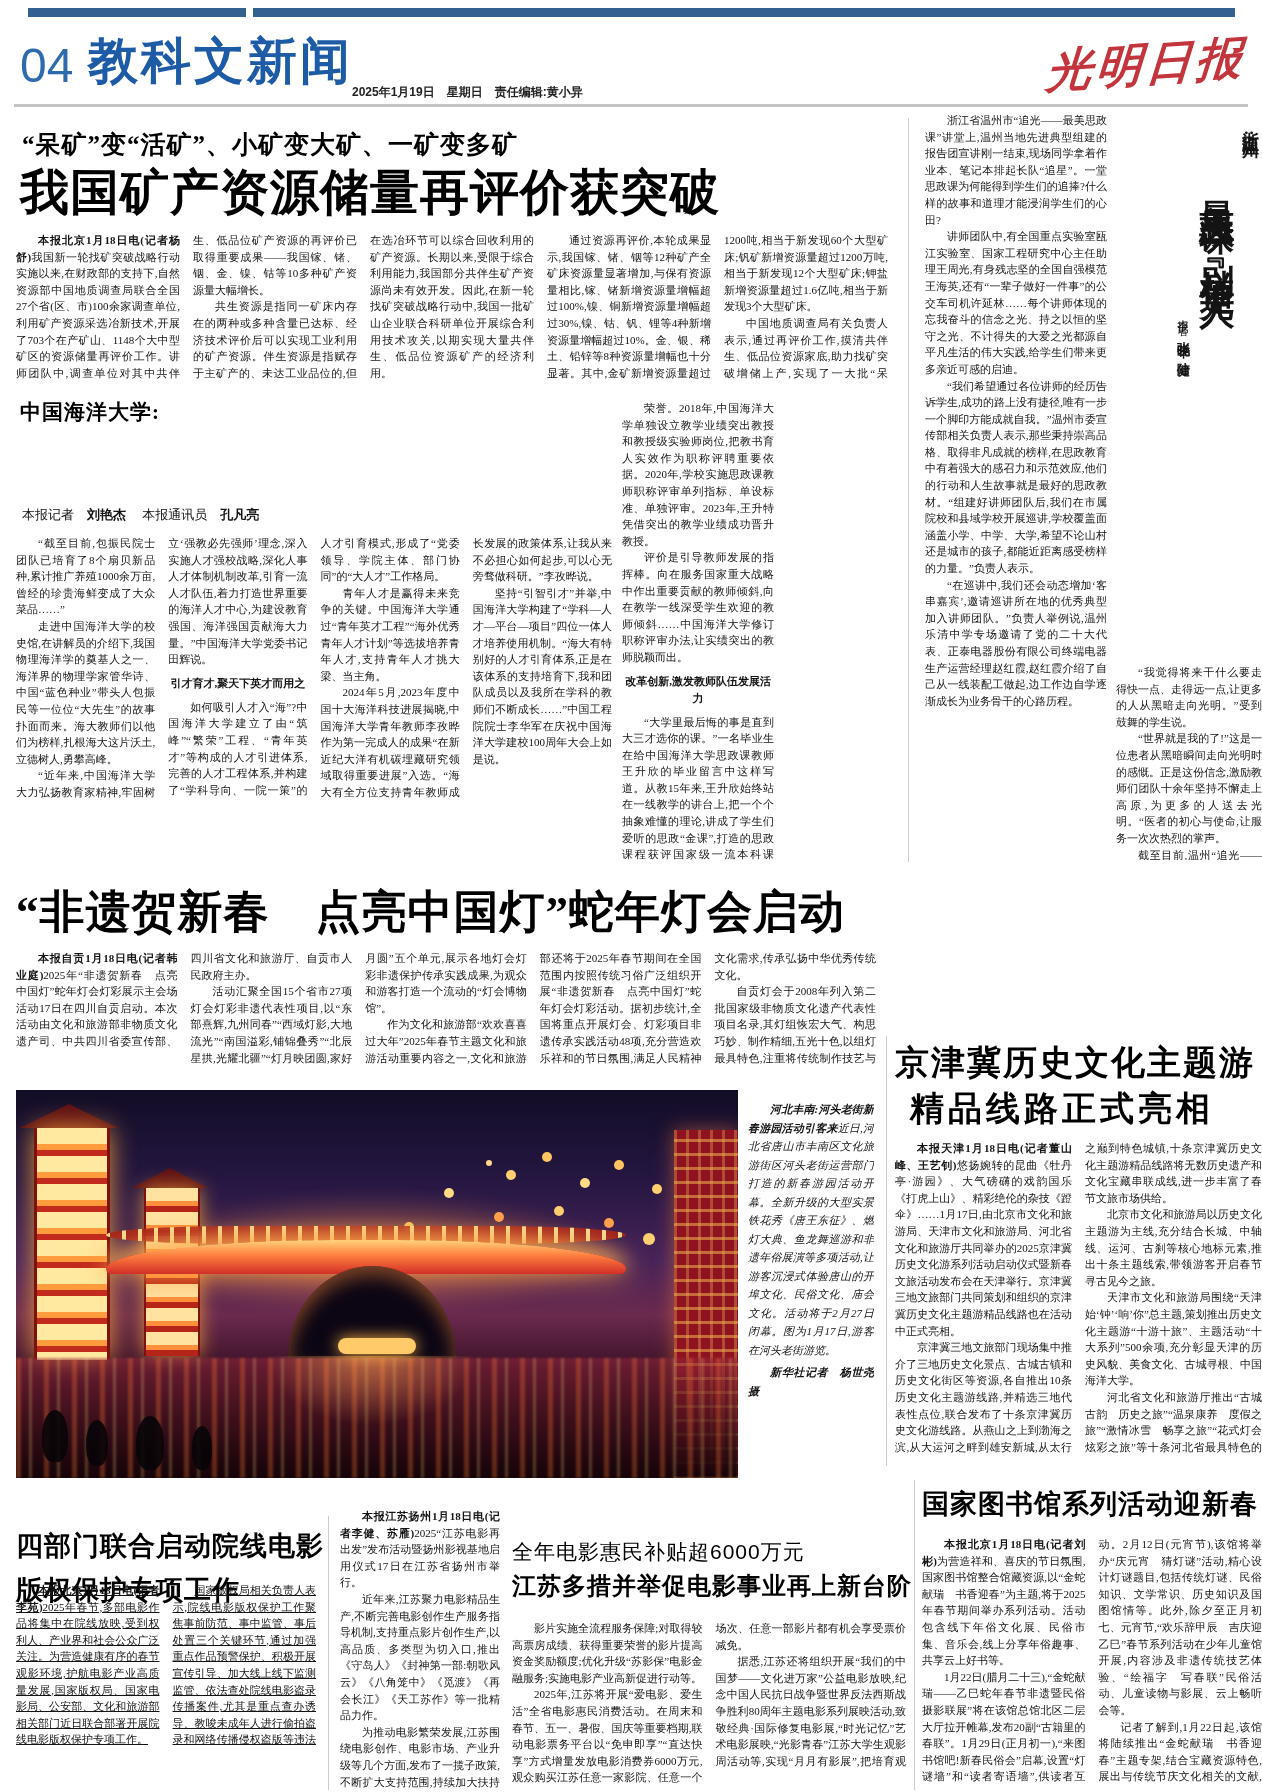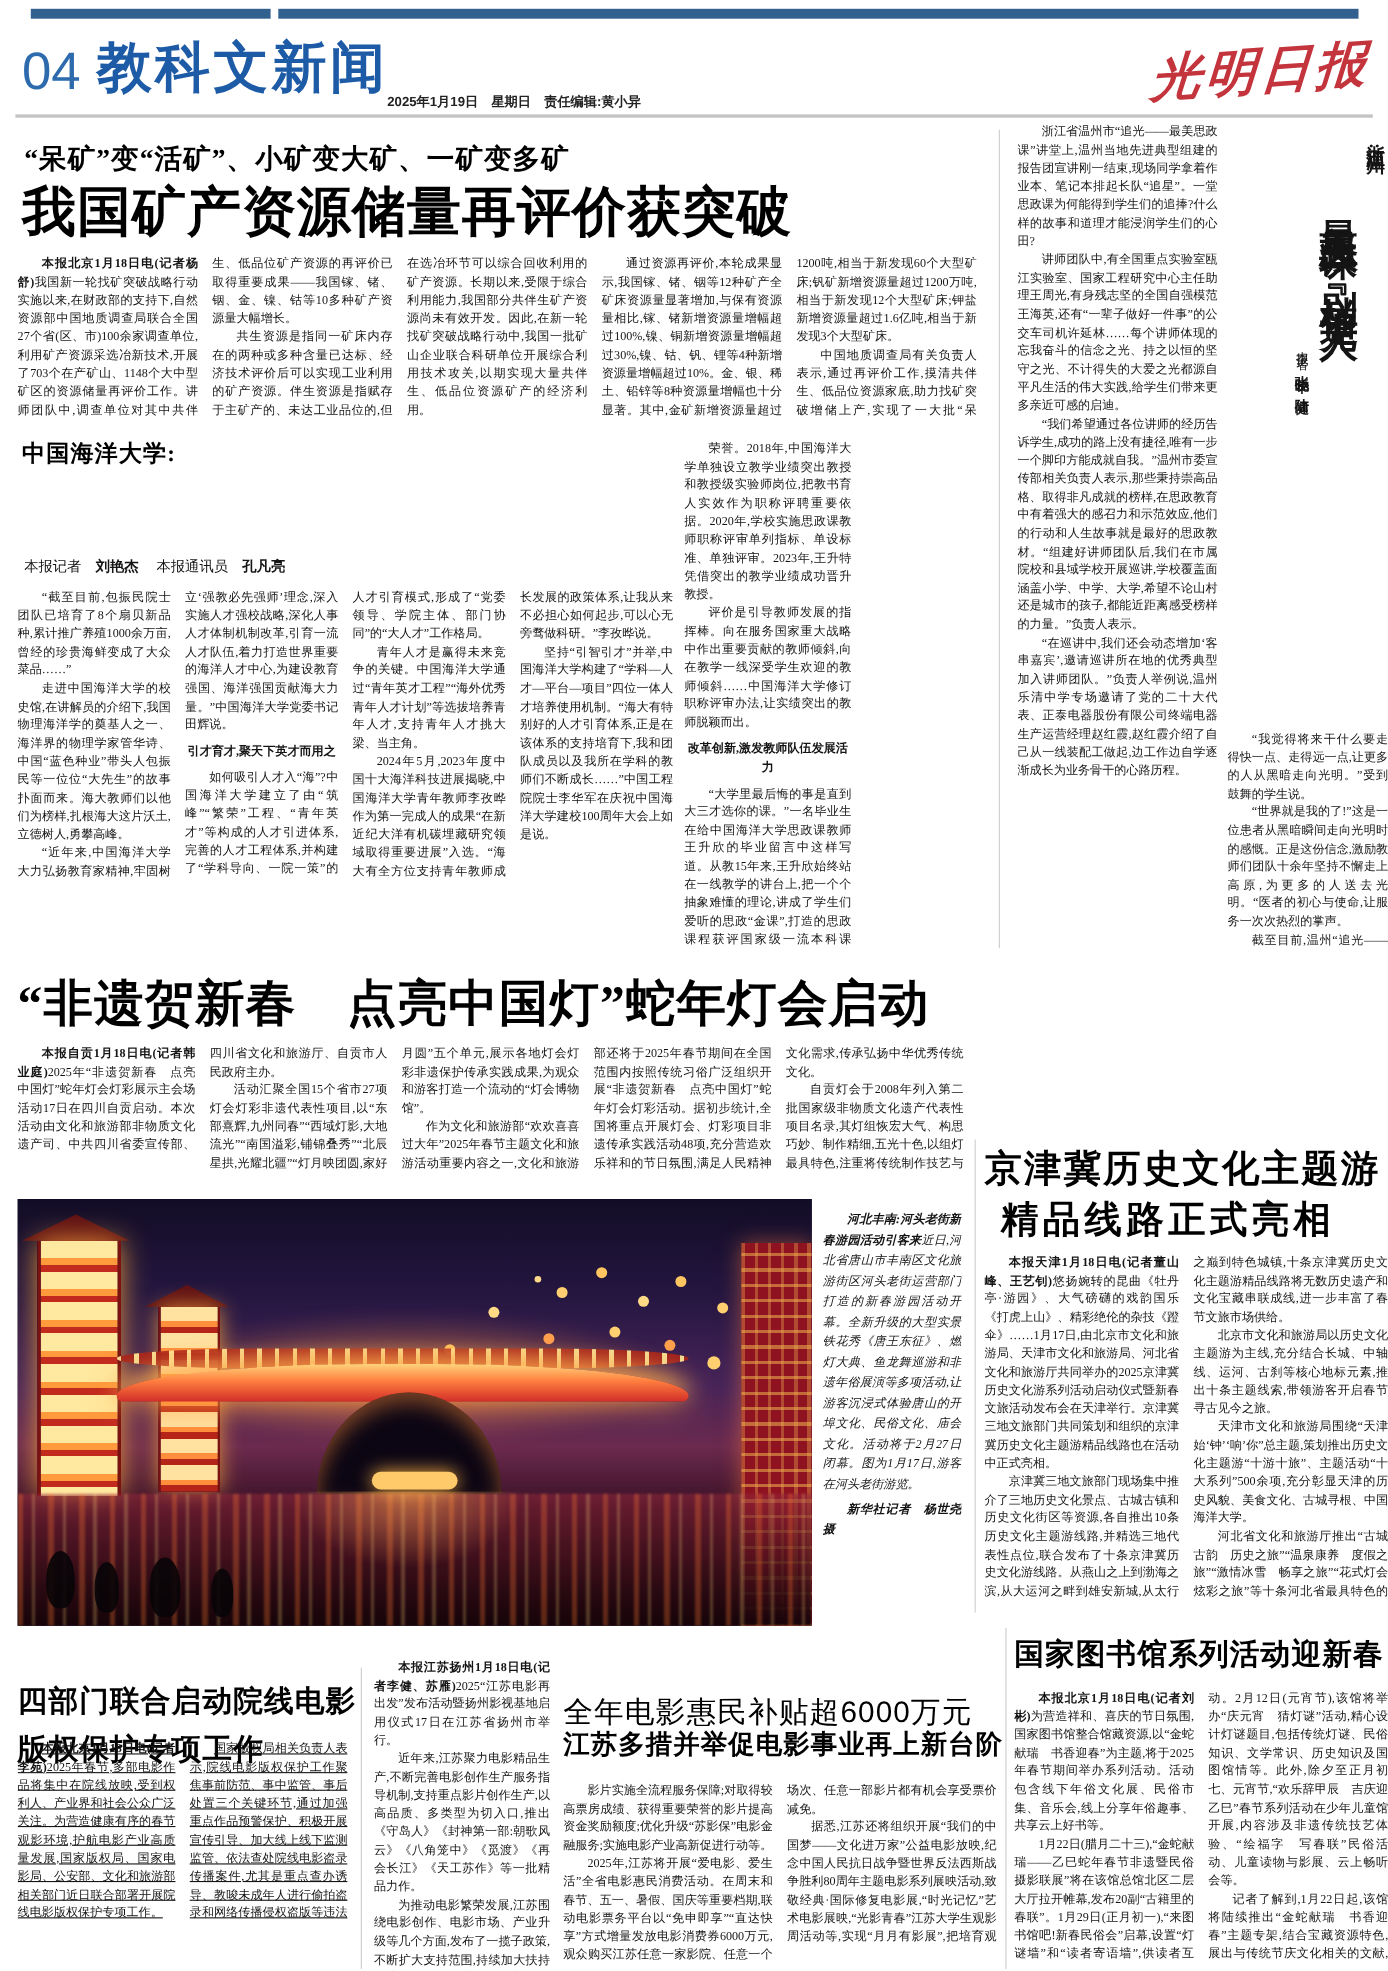--- a/index.html
+++ b/index.html
@@ -220,21 +220,21 @@
   </div>
 
   <div class="vr" style="left:328px;top:1516px;height:274px;"></div>
   <div class="art" style="left:340px;top:1508px;width:160px;height:284px;">
     <p class="lead"><b>本报江苏扬州1月18日电(记者李健、苏雁)</b><span>2025“江苏电影再出发”发布活动暨扬州影视基地启用仪式17日在江苏省扬州市举行。</span></p>
     <div>
         <p>近年来,江苏聚力电影精品生产,不断完善电影创作生产服务指导机制,支持重点影片创作生产,以高品质、多类型为切入口,推出《守岛人》《封神第一部:朝歌风云》《八角笼中》《觅渡》《再会长江》《天工苏作》等一批精品力作。</p>
         <p>为推动电影繁荣发展,江苏围绕电影创作、电影市场、产业升级等几个方面,发布了一揽子政策,不断扩大支持范围,持续加大扶持力度。包括每年拟资助10部左右经评审认定的省级重点影片;对重点</p>
       </div>
   </div>
-  <div class="hl" style="left:512px;top:1538px;font-size:27px;font-weight:500;font-family:'Liberation Sans',sans-serif;text-align:right;">全年电影惠民补贴超6000万元</div>
+  <div class="hl" style="left:512px;top:1538px;font-size:21px;font-weight:500;font-family:'Liberation Sans',sans-serif;text-align:right;">全年电影惠民补贴超6000万元</div>
   <div class="hl" style="left:512px;top:1570px;font-size:24px;">江苏多措并举促电影事业再上新台阶</div>
   <div class="art cols2" style="left:512px;top:1620px;width:394px;height:172px;">
     <div>
         <p>影片实施全流程服务保障;对取得较高票房成绩、获得重要荣誉的影片提高资金奖励额度;优化升级“苏影保”电影金融服务;实施电影产业高新促进行动等。</p>
         <p>2025年,江苏将开展“爱电影、爱生活”全省电影惠民消费活动。在周末和春节、五一、暑假、国庆等重要档期,联动电影票务平台以“免申即享”“直达快享”方式增量发放电影消费券6000万元,观众购买江苏任意一家影院、任意一个场次、任意一部影片都有机会享受票价减免。</p>
         <p>据悉,江苏还将组织开展“我们的中国梦——文化进万家”公益电影放映,纪念中国人民抗日战争暨世界反法西斯战争胜利80周年主题电影系列展映活动,致敬经典·国际修复电影展,“时光记忆”艺术电影展映,“光影青春”江苏大学生观影周活动等,实现“月月有影展”,把培育观众、提振消费、扩容市场覆盖全域、贯穿全年。</p>
       </div>
   </div>
 
   <div class="vr" style="left:914px;top:1480px;height:310px;"></div>

